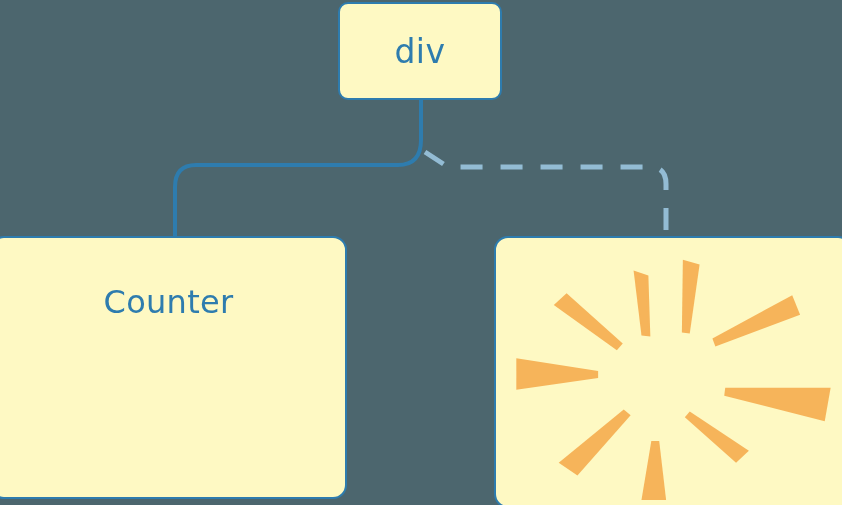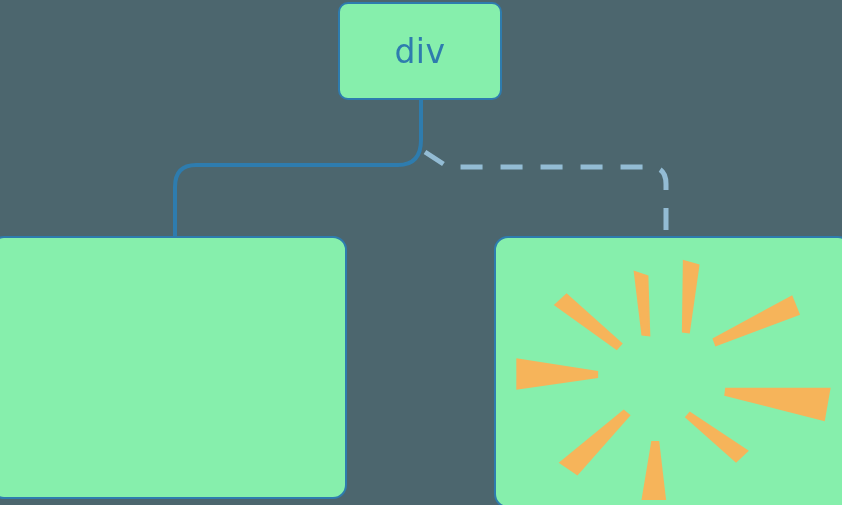--- a/index.html
+++ b/index.html
@@ -28,21 +28,21 @@
     left: 0;
     top: 0;
     width: 842px;
     height: 505px;
     pointer-events: none;
   }
 
   
   .node {
     position: absolute;
-    background: #86efac;
+    background: #fef9c3;
     border: 2px solid #2e7cae;
     border-radius: 12px;
     box-sizing: border-box;
   }
 
   
   #node-div {
     left: 338px;
     top: 2px;
     width: 164px;
@@ -143,20 +143,21 @@
              L 650 167
              Q 666 167 666 184
              L 666 240" fill="none" stroke="#93bcd4" stroke-width="5" stroke-linecap="butt" stroke-linejoin="round" stroke-dasharray="22 18"></path>
   </svg>
 
   <div class="node" id="node-div">
     <span class="node-label">div</span>
   </div>
 
   <div class="node" id="node-counter">
+    <span id="counter-title">Counter</span>
 
   </div>
 
   <div class="node" id="node-sparkle">
     <svg id="sparkle-svg" viewBox="0 0 358 272" preserveAspectRatio="xMidYMid meet">
       <g fill="#f6b45a">
 
         <polygon points="189,22 206,27 196,97 188,96"></polygon>
 
         <polygon points="139,33 154,38 156,100 147,99"></polygon>

